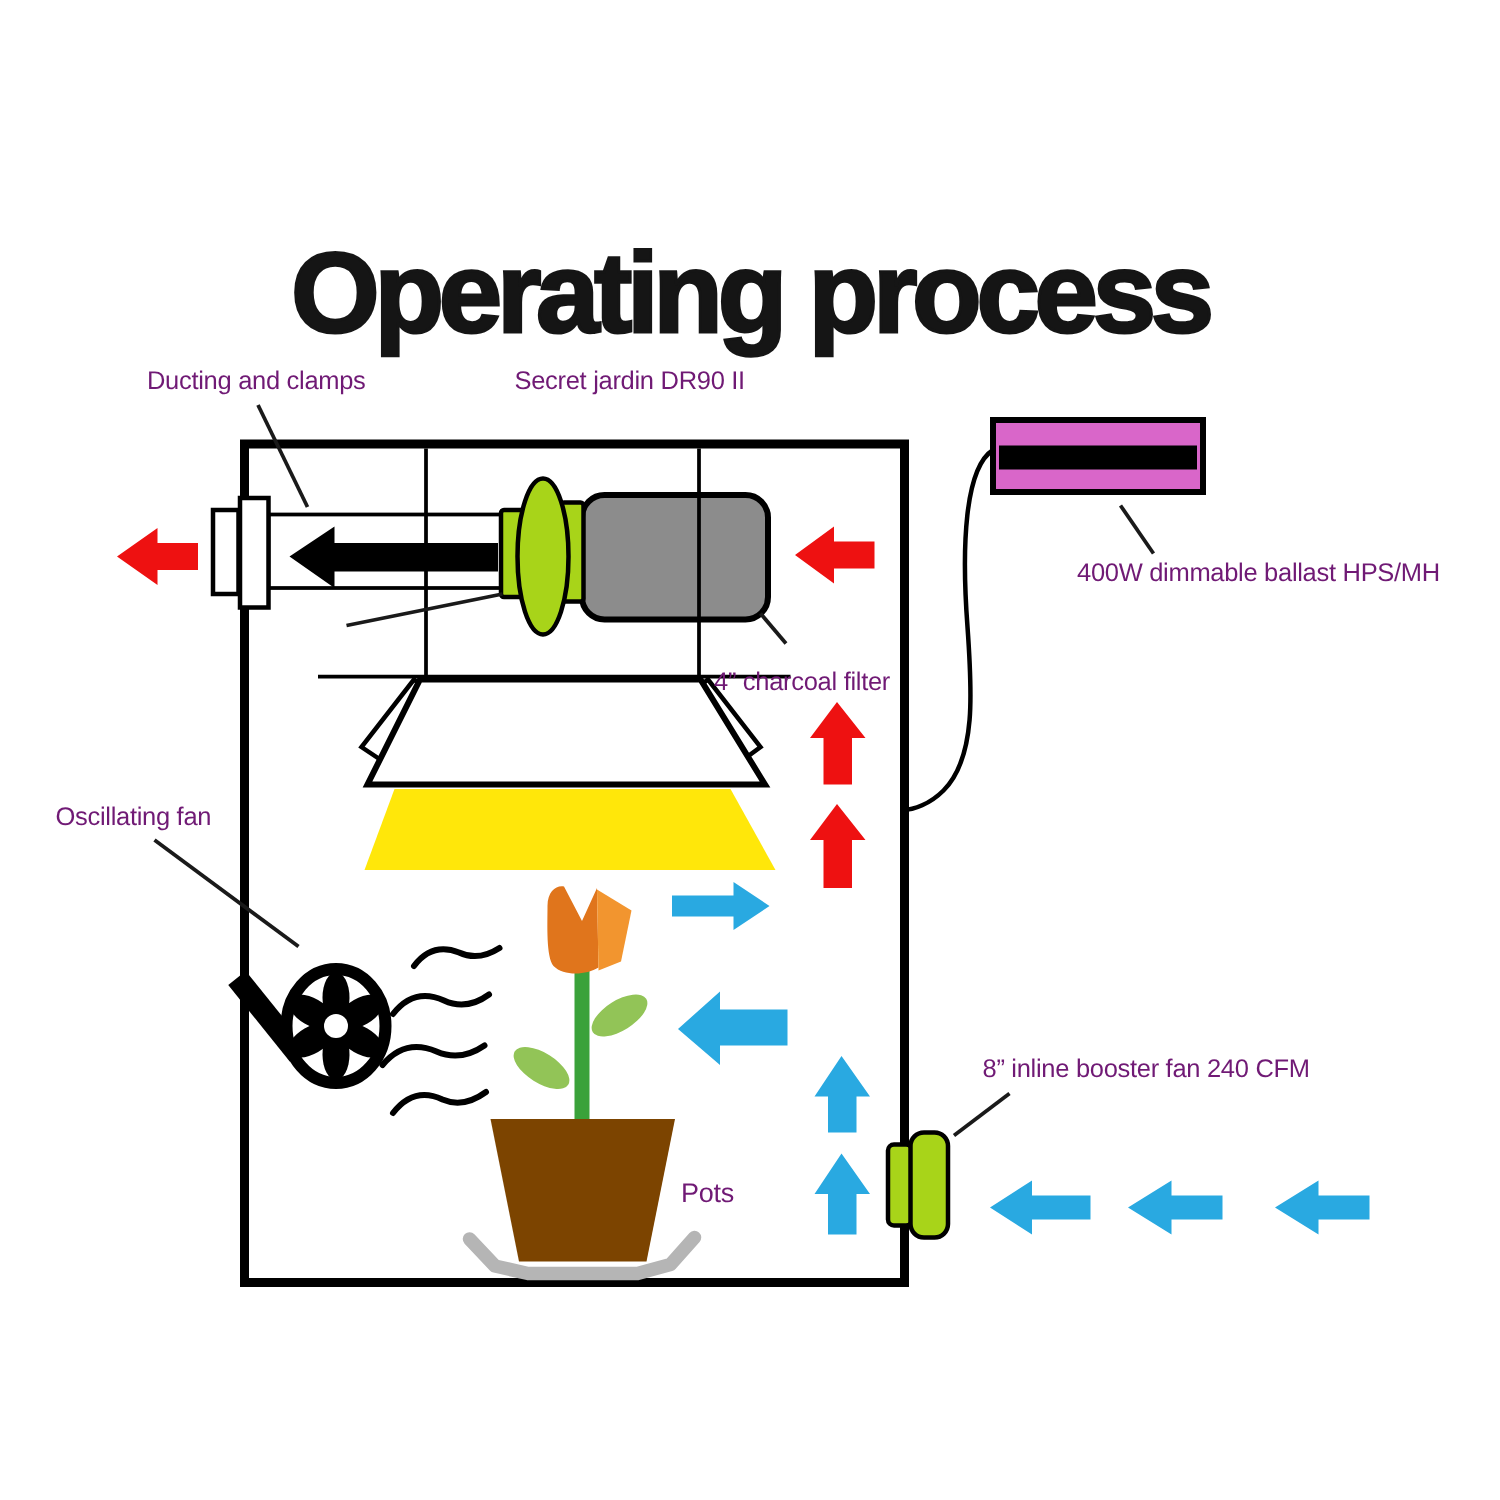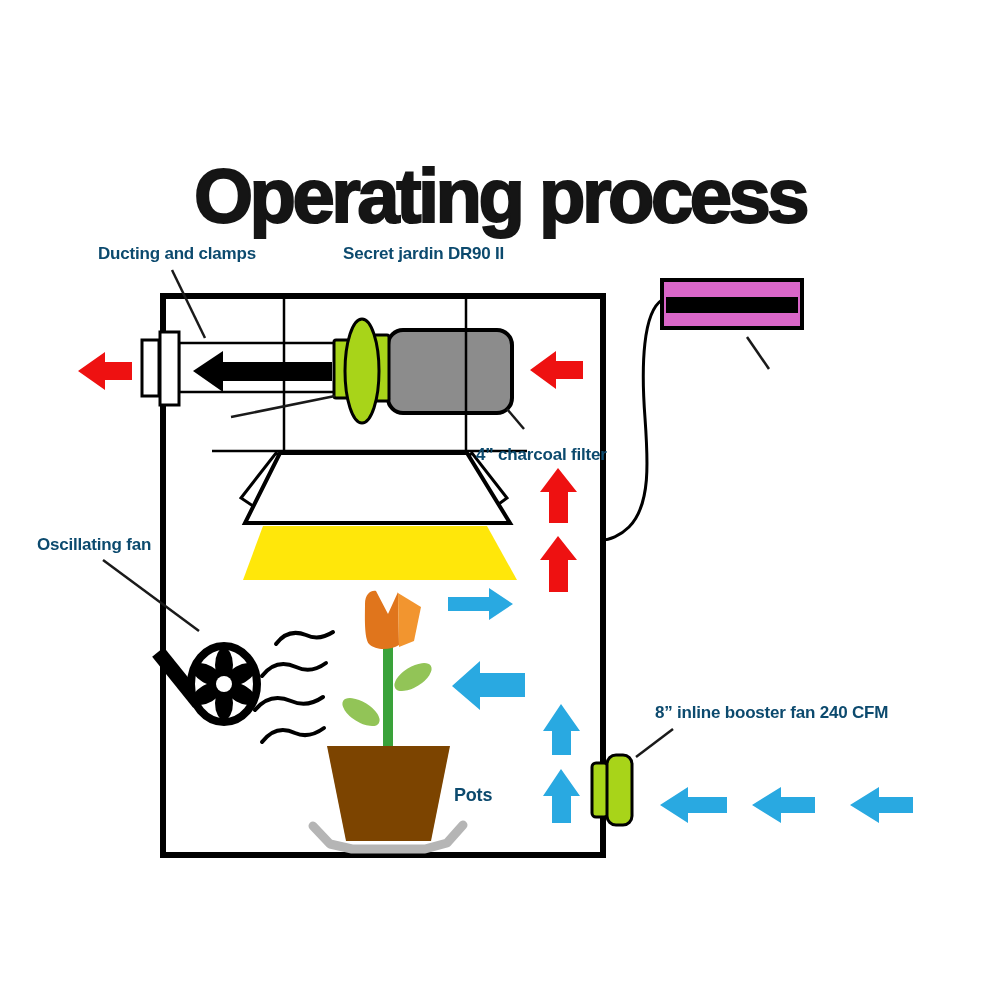--- a/index.html
+++ b/index.html
@@ -6,21 +6,21 @@
   .stage{
     position:relative;width:1000px;height:1000px;background:#ffffff;
     font-family:"Liberation Sans",sans-serif;overflow:hidden;
   }
   .title{
     position:absolute;top:128px;left:0;width:1000px;text-align:center;
     font-size:76px;font-weight:900;letter-spacing:-3.5px;color:#151515;margin-top:24px;
     -webkit-text-stroke:2px #151515;
   }
   .lbl{
-    position:absolute;font-size:17px;font-weight:700;color:#0c4a6e;
+    position:absolute;font-size:17px;font-weight:400;color:#701a75;
     white-space:nowrap;letter-spacing:-0.2px;text-align:right;
   }
   .lbl-ducting{left:98px;top:244px;}
   .lbl-tent{left:295px;top:244px;margin-left:48px;}
   .lbl-ballast{left:718px;top:372px;}
   .lbl-ductfan{left:117px;top:421px;}
   .lbl-charcoal{left:476px;top:421px;margin-top:24px;}
   .lbl-osc{left:37px;top:535px;}
   .lbl-pots{left:454px;top:785px;font-size:18px;}
   .lbl-booster{left:655px;top:703px;}
@@ -130,18 +130,19 @@
       <path d="M231,417 L335,396"></path>
       <path d="M507,409 L524,429"></path>
       <path d="M747,337 L769,369"></path>
       <path d="M103,560 L199,631"></path>
       <path d="M673,729 L636,757"></path>
     </g>
   </svg>
 
   <div class="lbl lbl-ducting">Ducting and clamps</div>
   <div class="lbl lbl-tent">Secret jardin DR90 II</div>
+  <div class="lbl lbl-ballast">400W dimmable ballast HPS/MH</div>
   <div class="lbl lbl-charcoal">4” charcoal filter</div>
   <div class="lbl lbl-osc">Oscillating fan</div>
   <div class="lbl lbl-pots">Pots</div>
   <div class="lbl lbl-booster">8” inline booster fan 240 CFM</div>
 
 </div>
 
 </body></html>

